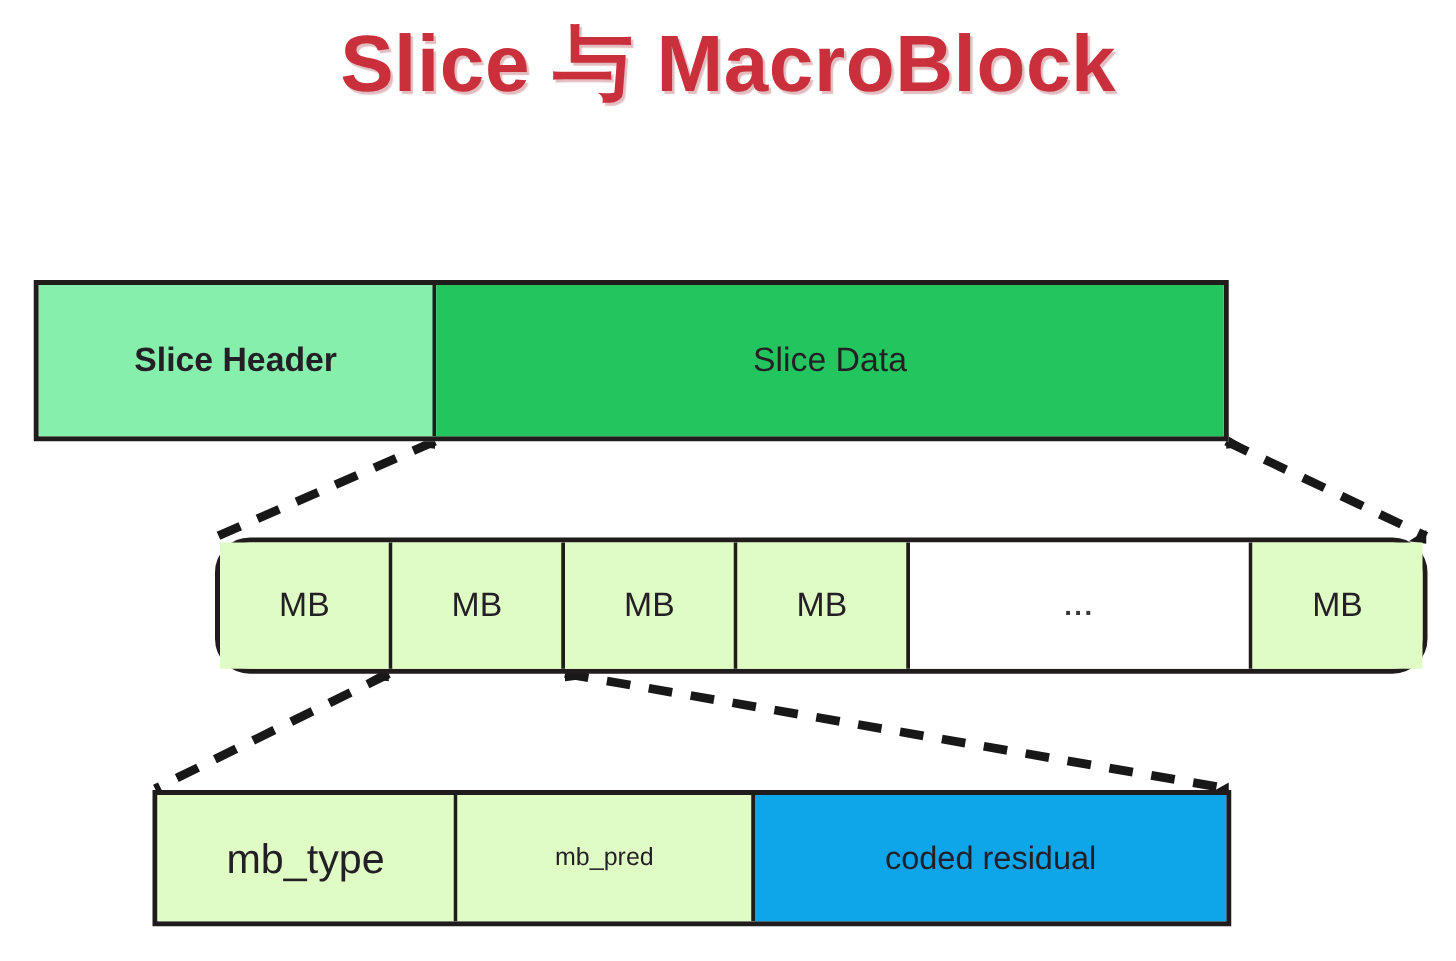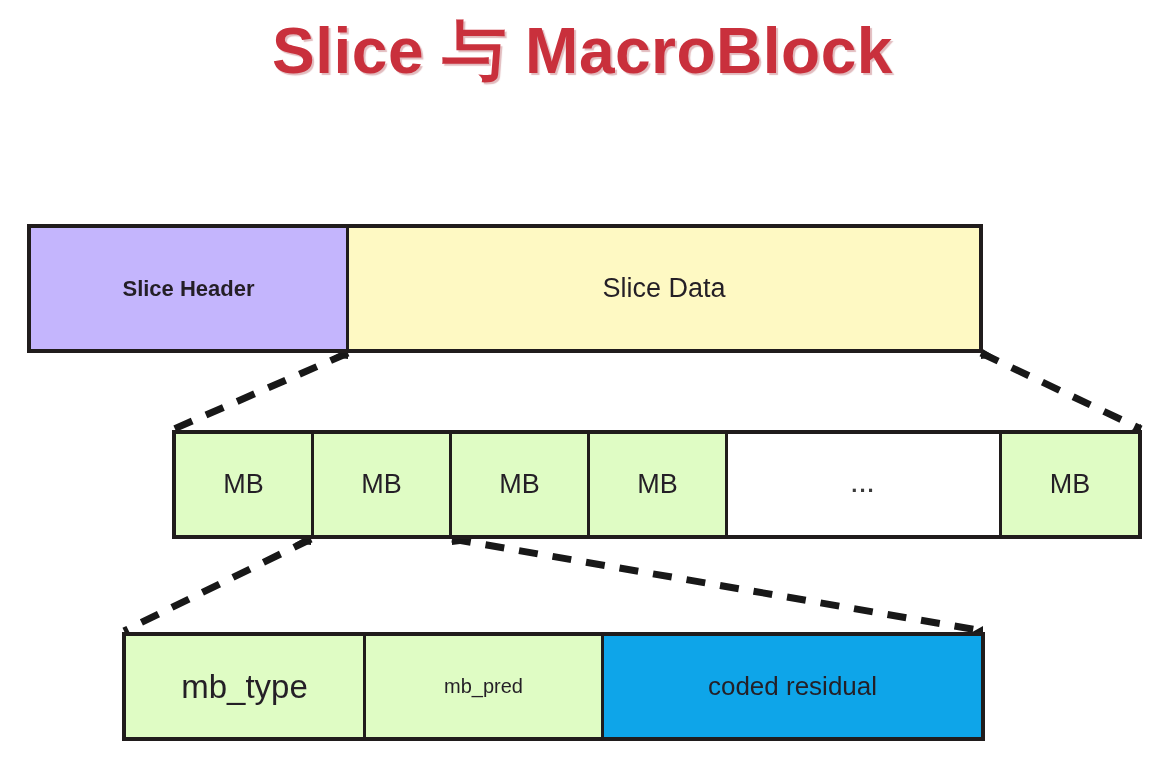--- a/index.html
+++ b/index.html
@@ -60,37 +60,38 @@
 
   
   #slice-row {
     left: 27px;
     top: 224px;
     width: 956px;
     height: 129px;
   }
   #slice-header-cell {
     width: 318px;
-    background: #c4b5fd;
-    font-size: 22px;
+    background: #86efac;
+    font-size: 27px;
     font-weight: 600;
   }
   #slice-data-cell {
     flex: 1;
-    background: #fef9c3;
+    background: #22c55e;
     font-size: 27px;
     font-weight: 400;
   }
 
   
   #mb-row {
     left: 172px;
     top: 430px;
     width: 970px;
     height: 109px;
+    border-radius: 28px;
   }
   .mb-cell {
     width: 138px;
     background: #DFFCC4;
     font-size: 27px;
     font-weight: 400;
   }
   #mb-ellipsis-cell {
     flex: 1;
     background: #ffffff;

